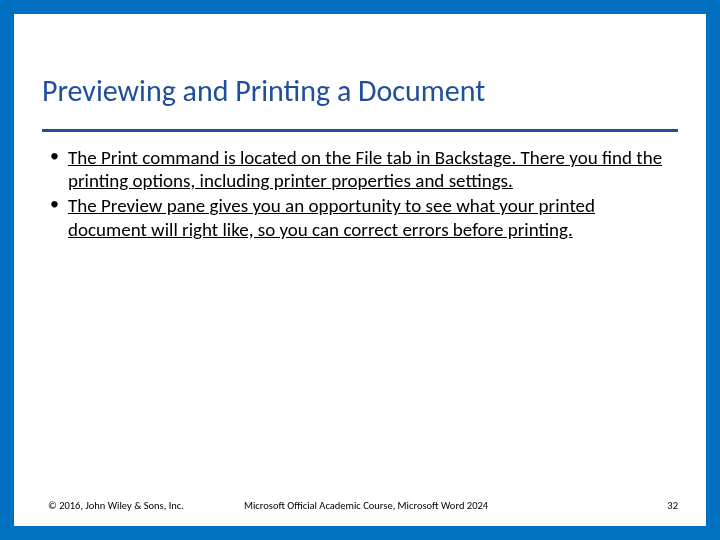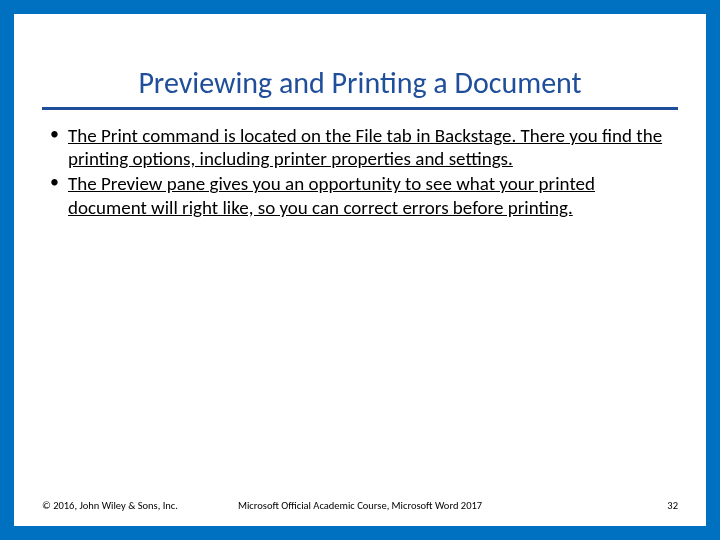--- a/index.html
+++ b/index.html
@@ -13,25 +13,24 @@
     background: #ffffff;
     width: 100%;
     height: 100%;
     position: relative;
     padding: 30px 28px 0 28px;
   }
   .title {
     color: #1f4e9b;
     font-size: 30px;
     font-weight: 400;
-    padding-bottom: 6px;
+    padding-bottom: 20px;
     border-bottom: 3px solid #1f4e9b;
     margin-bottom: 14px;
-    margin-top: 20px;
-    text-align: center;
+    margin-top: 28px;
   }
   .bullets {
     list-style: none;
     color: #000;
     font-size: 19px;
     line-height: 1.22;
     text-decoration: underline;
   }
   .bullets li {
     position: relative;
@@ -41,21 +40,21 @@
   .bullets li::before {
     content: "•";
     position: absolute;
     left: 8px;
     top: 0;
     color: #000;
     font-size: 18px;
   }
   .footer {
     position: absolute;
-    left: 28px;
+    left: 34px;
     right: 28px;
     bottom: 14px;
     display: flex;
     align-items: baseline;
     font-size: 10.5px;
     color: #000;
   }
   .foot-left { flex: 0 0 auto; }
   .foot-center { flex: 1 1 auto; text-align: left; padding-left: 60px; }
   .foot-right { flex: 0 0 auto; text-align: right; }
@@ -64,16 +63,16 @@
 <body>
 
 <div class="slide">
   <h1 class="title">Previewing and Printing a Document</h1>
   <ul class="bullets">
     <li>The Print command is located on the File tab in Backstage. There you find the printing options, including printer properties and settings.</li>
     <li>The Preview pane gives you an opportunity to see what your printed document will right like, so you can correct errors before printing.</li>
   </ul>
   <div class="footer">
     <span class="foot-left">© 2016, John Wiley &amp; Sons, Inc.</span>
-    <span class="foot-center">Microsoft Official Academic Course, Microsoft Word 2017</span>
+    <span class="foot-center">Microsoft Official Academic Course, Microsoft Word 2024</span>
     <span class="foot-right">32</span>
   </div>
 </div>
 
 </body></html>

